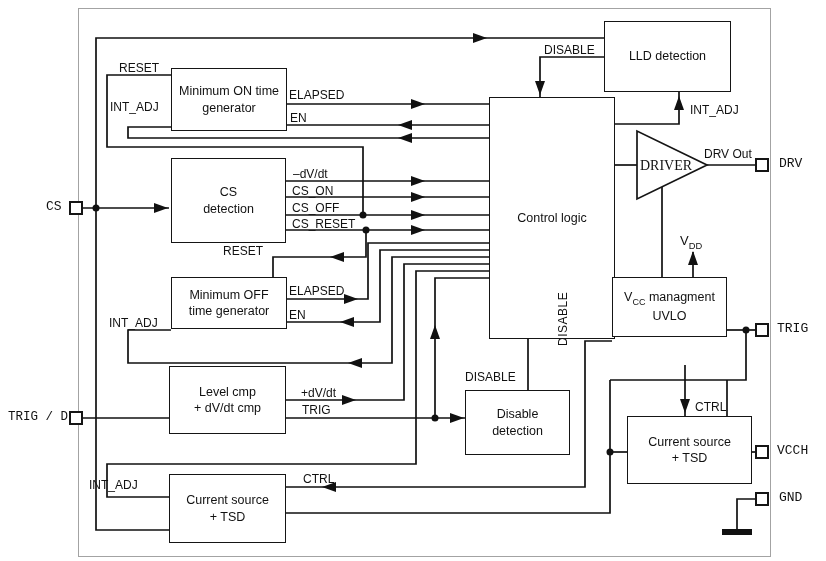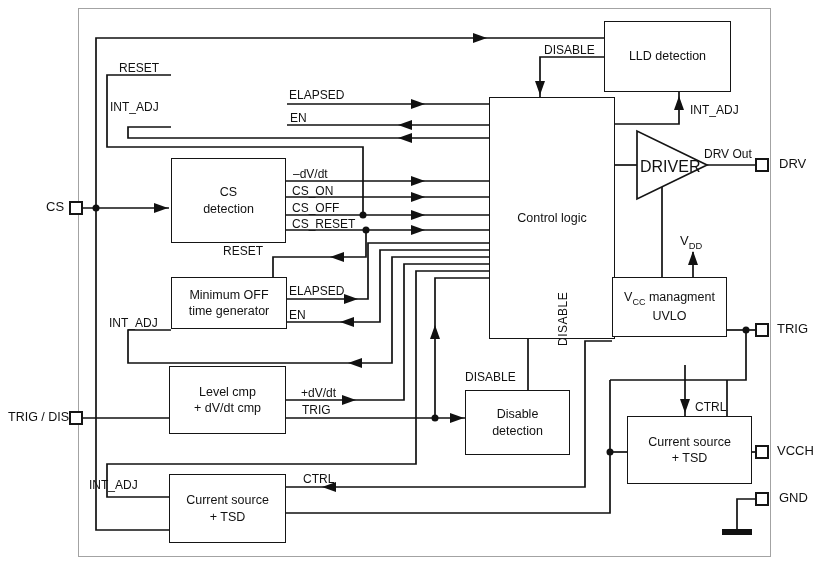--- a/index.html
+++ b/index.html
@@ -8,22 +8,22 @@
   .frame{position:absolute;left:78px;top:8px;width:691px;height:547px;border:1px solid #a3a3a3;}
   svg.wires{position:absolute;left:0;top:0;z-index:1;}
   .block{position:absolute;z-index:2;background:#fff;border:1.7px solid #151515;
     display:flex;align-items:center;justify-content:center;text-align:center;
     font-size:12.5px;line-height:1.3;white-space:pre-line;box-sizing:border-box;}
   .sig{position:absolute;z-index:2;font-size:12px;white-space:nowrap;}
   .sig-vert{position:absolute;z-index:2;font-size:12px;writing-mode:vertical-rl;
     transform:rotate(180deg);letter-spacing:.5px;}
   .pin{position:absolute;z-index:3;width:14px;height:14px;box-sizing:border-box;
     border:2px solid #151515;background:#fff;}
-  .pinlabel{position:absolute;z-index:2;font-size:13px;white-space:nowrap;}
-  .drv-label{position:absolute;z-index:2;font-size:16px;}
+  .pinlabel{position:absolute;z-index:2;font-size:13px;white-space:nowrap;font-family:Liberation Mono, monospace;}
+  .drv-label{position:absolute;z-index:2;font-size:14px;font-family:Liberation Serif, serif;}
   sub{font-size:0.72em;}
 </style>
 </head>
 <body>
 
 <div class="canvas">
   <div class="frame"></div>
 
   <svg class="wires" width="826" height="561">
     <g stroke="#111" fill="none" stroke-width="1.7">
@@ -94,20 +94,22 @@
       <circle cx="96" cy="208" r="3.5"></circle>
       <circle cx="363" cy="215" r="3.5"></circle>
       <circle cx="366" cy="230" r="3.5"></circle>
       <circle cx="435" cy="418" r="3.5"></circle>
       <circle cx="746" cy="330" r="3.5"></circle>
       <circle cx="610" cy="452" r="3.5"></circle>
       <rect x="722" y="529" width="30" height="6"></rect>
     </g>
   </svg>
 
+  <div class="block" style="left:171px;top:68px;width:116px;height:63px">Minimum ON time
+generator</div>
   <div class="block" style="left:171px;top:158px;width:115px;height:85px">CS
 detection</div>
   <div class="block" style="left:171px;top:277px;width:116px;height:52px">Minimum OFF
 time generator</div>
   <div class="block" style="left:169px;top:366px;width:117px;height:68px">Level cmp
 + dV/dt cmp</div>
   <div class="block" style="left:169px;top:474px;width:117px;height:69px">Current source
 + TSD</div>
   <div class="block" style="left:489px;top:97px;width:126px;height:242px">Control logic</div>
   <div class="block" style="left:604px;top:21px;width:127px;height:71px">LLD detection</div>

